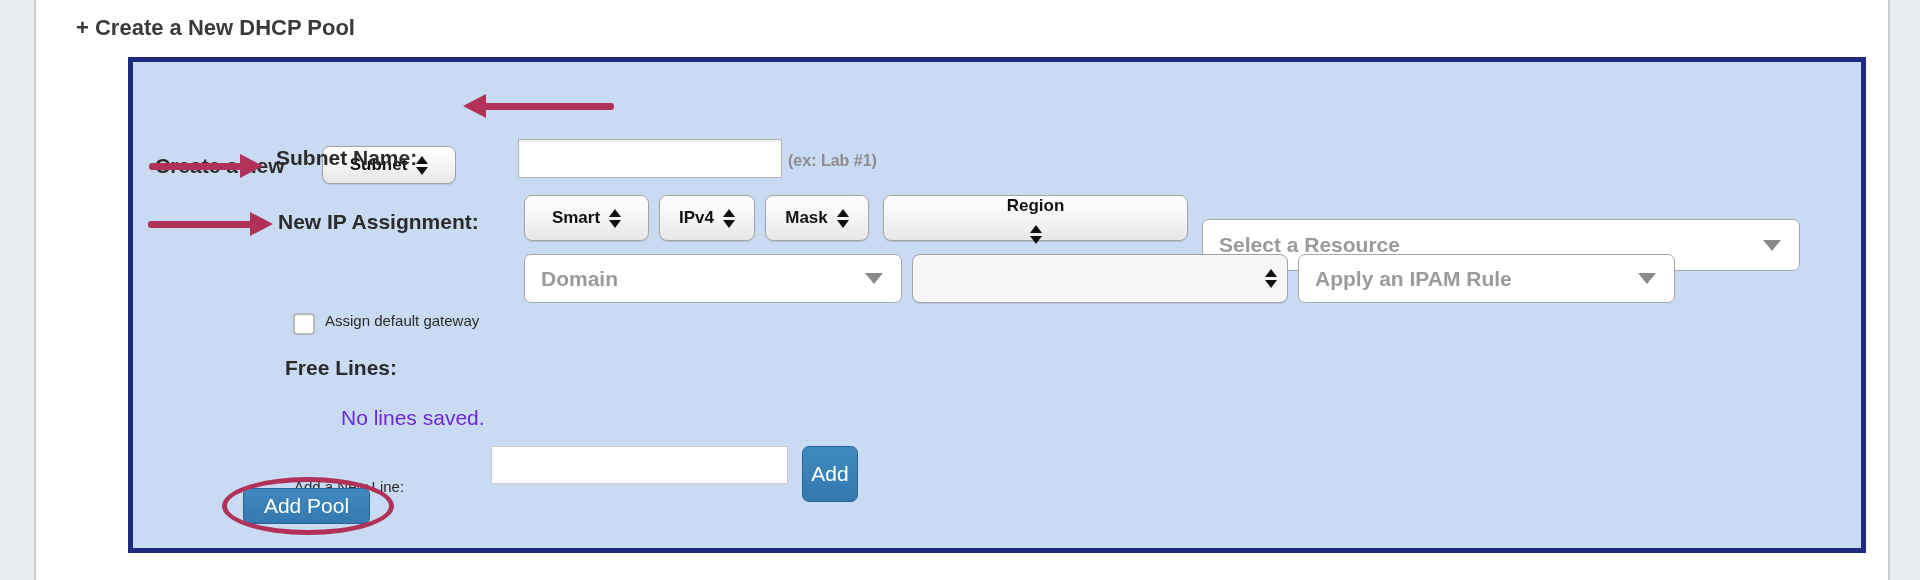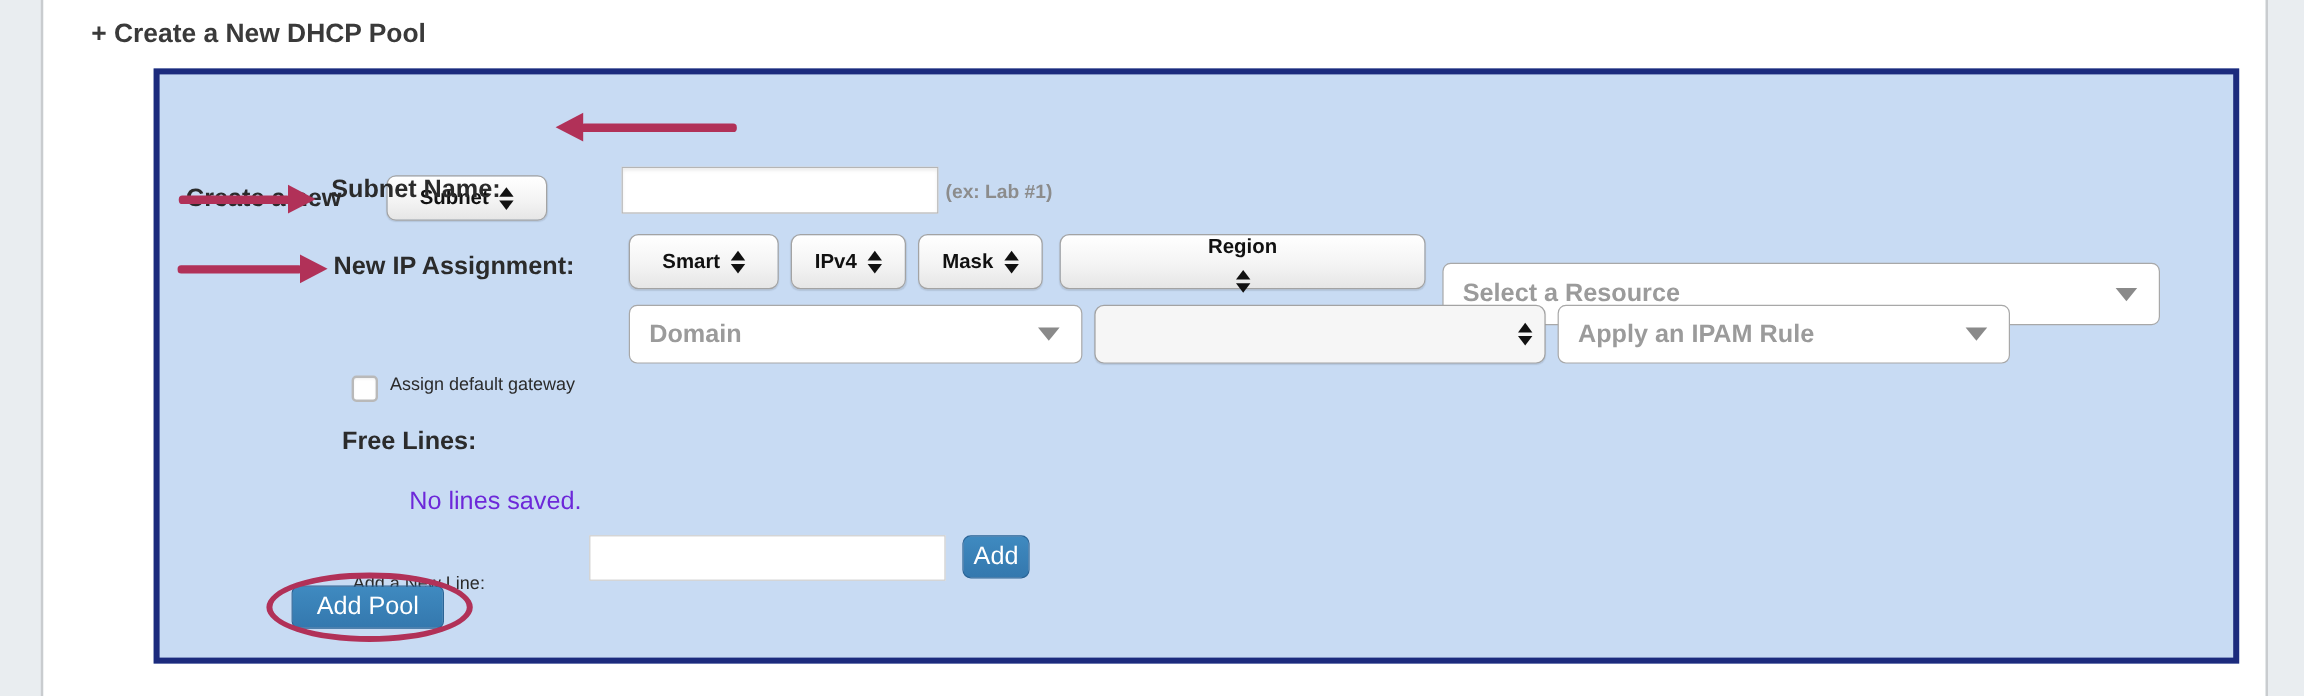--- a/index.html
+++ b/index.html
@@ -167,19 +167,19 @@
     </div>
 
     <input type="checkbox" class="checkbox" style="left: 160px; top: 251px;">
     <span class="lbl-regular" style="left:192px; top:250px;">Assign default gateway</span>
 
     <span class="lbl-bold" style="left:152px; top:294px;">Free Lines:</span>
     <span class="lbl-muted" style="left:208px; top:344px;">No lines saved.</span>
 
     <span class="lbl-regular" style="left:161px; top:392px;margin-top:24px;">Add a New Line:</span>
     <input class="text-input plain" style="left: 358px; top: 384px; width: 297px; height: 38px;" value="">
-    <button class="btn-blue" style="left:669px; top:384px; width:56px; height:36px;">Add</button>
+    <button class="btn-blue" style="left:669px; top:384px; width:56px; height:56px;">Add</button>
 
     <button class="btn-blue" style="left:110px; top:426px; width:127px; height:36px; border-radius:6px;">Add Pool</button>
     <div class="ring" style="left:89px; top:415px; width:172px; height:58px;"></div>
 
   </div>
 </div>
 
 </body></html>

